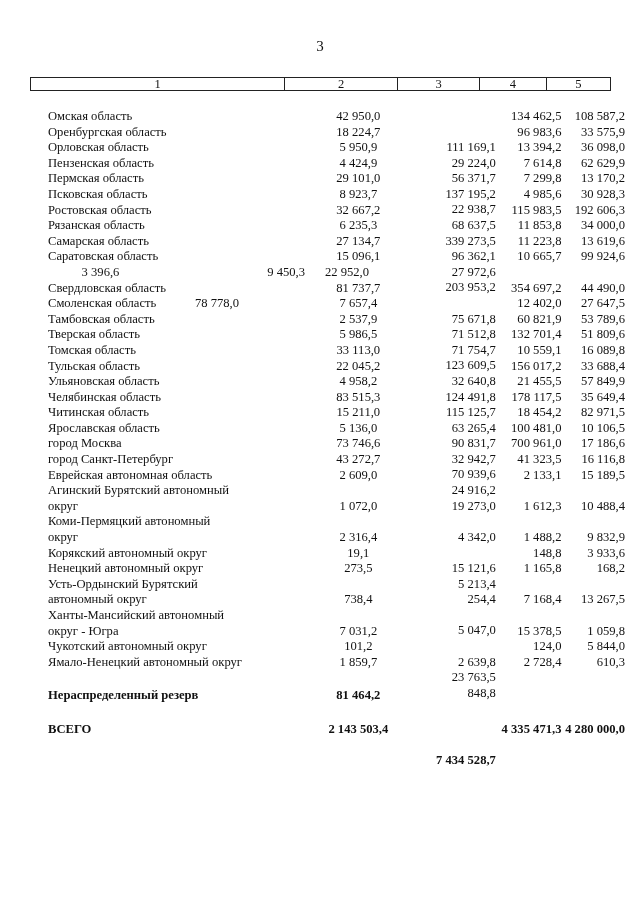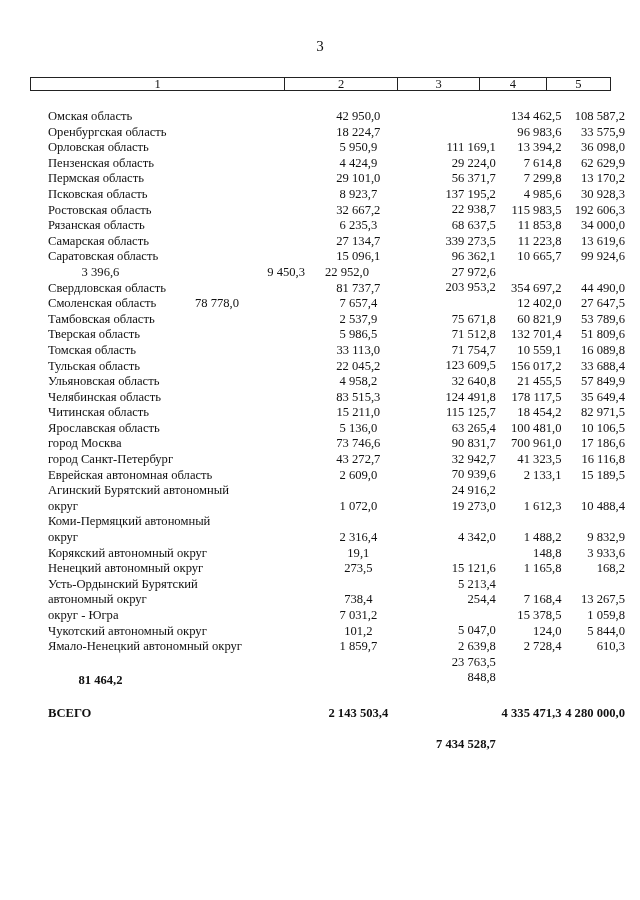--- a/index.html
+++ b/index.html
@@ -269,20 +269,27 @@
       <div class="c5"></div>
     </div>
     <div class="row">
       <div class="name">автономный округ</div>
       <div class="c2">738,4</div>
       <div class="c3">5 047,0</div>
       <div class="c4">7 168,4</div>
       <div class="c5">13 267,5</div>
     </div>
     <div class="row">
+      <div class="name">Ханты-Мансийский автономный</div>
+      <div class="c2"></div>
+      <div class="c3"></div>
+      <div class="c4"></div>
+      <div class="c5"></div>
+    </div>
+    <div class="row">
       <div class="name">округ - Югра</div>
       <div class="c2">7 031,2</div>
       <div class="c3">2 639,8</div>
       <div class="c4">15 378,5</div>
       <div class="c5">1 059,8</div>
     </div>
     <div class="row">
       <div class="name">Чукотский автономный округ</div>
       <div class="c2">101,2</div>
       <div class="c3">23 763,5</div>
@@ -291,20 +298,21 @@
     </div>
     <div class="row">
       <div class="name">Ямало-Ненецкий автономный округ</div>
       <div class="c2">1 859,7</div>
       <div class="c3">848,8</div>
       <div class="c4">2 728,4</div>
       <div class="c5">610,3</div>
     </div>
     <div class="gap"></div>
     <div class="row bold">
+      <div class="name">Нераспределенный резерв</div>
       <div class="c2">81 464,2</div>
       <div class="c3"></div>
       <div class="c4"></div>
       <div class="c5"></div>
     </div>
     <div class="gap"></div>
     <div class="row bold">
       <div class="name">ВСЕГО</div>
       <div class="c2">2 143 503,4</div>
       <div class="c3">7 434 528,7</div>

